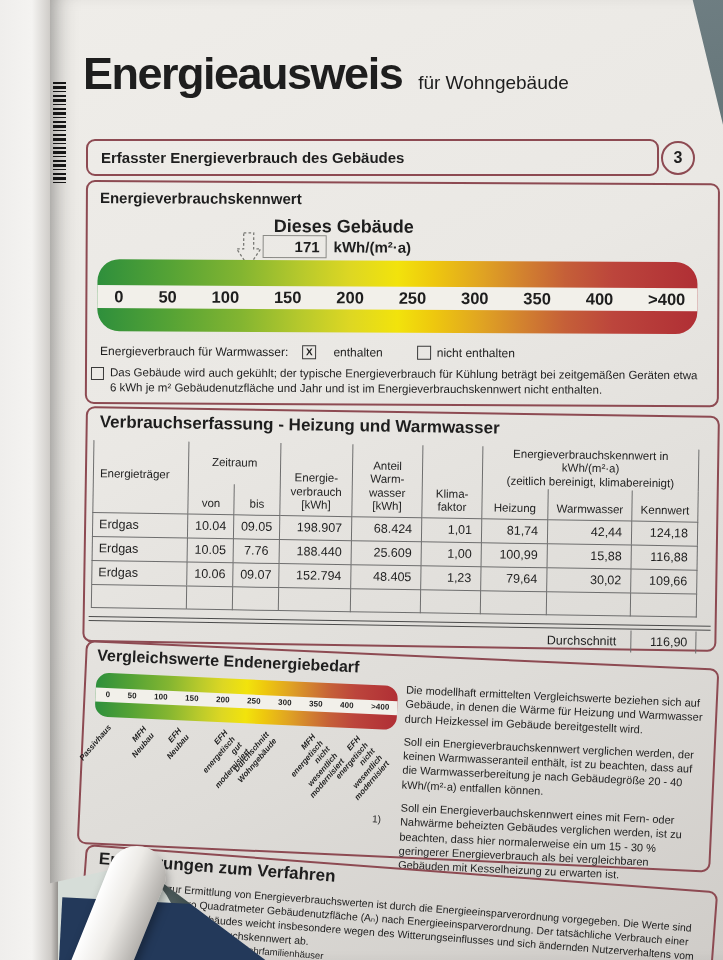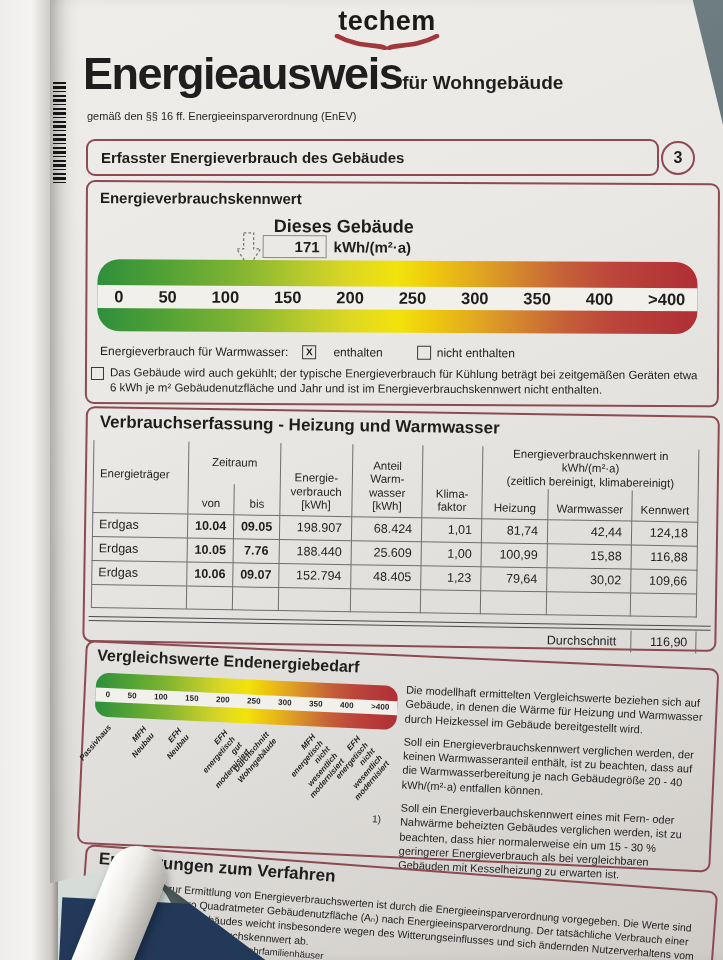--- a/index.html
+++ b/index.html
@@ -22,21 +22,21 @@
     background:linear-gradient(90deg,#ffffff 0%,#eceae6 45%,#b2afab 100%);transform:rotate(22deg);
     box-shadow:4px 6px 10px rgba(0,0,0,.35);}
   .barcode{position:absolute;left:3px;top:82px;width:13px;height:102px;
     background:repeating-linear-gradient(180deg,#161616 0 2px,transparent 2px 4px,#161616 4px 7px,transparent 7px 9px,#161616 9px 10px,transparent 10px 13px);}
   
   .logo{position:absolute;left:262px;top:6px;width:150px;text-align:center;}
   .logo .word{font-size:27px;font-weight:700;letter-spacing:.5px;color:#1b1b19;}
   .logo svg{display:block;margin:-3px auto 0;}
   .title-line{position:absolute;left:33px;top:48px;white-space:nowrap;}
   .title-line .big{font-size:45px;font-weight:700;letter-spacing:-1.5px;}
-  .title-line .suffix{font-size:19px;font-weight:700;margin-left:0;}
+  .title-line .suffix{font-size:19px;font-weight:400;margin-left:16px;}
   .subtitle{position:absolute;left:37px;top:110px;font-size:11px;}
   
   .mbox{position:absolute;border:2px solid #8d4a52;border-radius:9px;transform-origin:left top;background:transparent;}
   .banner{left:36px;top:139px;width:556px;height:33px;display:flex;align-items:center;padding-left:13px;
     font-size:15px;font-weight:700;}
   .pagenum-circle{position:absolute;left:611px;top:141px;width:30px;height:30px;border:2px solid #8d4a52;
     border-radius:50%;display:flex;align-items:center;justify-content:center;font-size:16px;font-weight:700;}
   .s2{left:36px;top:180px;width:630px;height:220px;transform:rotate(.3deg);}
   .s3{left:36px;top:406px;width:630px;height:232px;transform:rotate(.9deg);}
   .s4{left:36px;top:640px;width:630px;height:200px;transform:rotate(2.6deg);}
@@ -81,21 +81,21 @@
   .h-kf{grid-column:6;grid-row:1/3;}
   .h-grp{grid-column:7/10;grid-row:1;border-right:1px solid #6e6e6e;}
   .h-hz{grid-column:7;grid-row:2;}
   .h-ww{grid-column:8;grid-row:2;}
   .h-kw{grid-column:9;grid-row:2;}
   .vtable .r1{height:42px;}
   .vtable .r2{height:30px;}
   .dc{border-right:1px solid #6e6e6e;border-top:1px solid #6e6e6e;height:24px;line-height:23px;
     font-size:12.5px;padding-right:9px;text-align:right;}
   .dc.first{border-left:1px solid #6e6e6e;text-align:left;padding-left:6px;}
-  .dc.ctr{text-align:center;padding-right:0;font-weight:bold;}
+  .dc.ctr{text-align:center;padding-right:0;}
   .dc.lastrow{border-bottom:1px solid #6e6e6e;}
   .dblrule{position:absolute;left:4px;right:4px;top:208px;height:3px;
     border-top:1.5px solid #4a4a4a;border-bottom:1.5px solid #4a4a4a;}
   .durrow{position:absolute;left:6px;top:214px;width:606px;display:flex;justify-content:flex-end;
     align-items:center;height:22px;}
   .durlabel{font-size:12.5px;margin-right:14px;}
   .durvalue{width:66px;border-left:1px solid #6e6e6e;border-right:1px solid #6e6e6e;
     text-align:right;padding-right:8px;font-size:12.5px;line-height:22px;box-sizing:border-box;}
   
   .s4 .sec-h{left:10px;top:4px;font-size:16px;}
@@ -118,32 +118,24 @@
 <body>
 
 <div class="scene">
   <div class="fabric"></div>
   <div class="binder-band"></div>
   <div class="prev-page"></div>
 
   <div class="page">
     <div class="barcode"></div>
 
-    <div class="logo">
-      <div class="word">techem</div>
-      <svg width="108" height="16" viewBox="0 0 108 16">
-        <path d="M4 2 C26 14 44 10 52 14" stroke="#a2373d" stroke-width="4.6" fill="none" stroke-linecap="round"></path>
-        <path d="M104 2 C82 14 64 10 56 14" stroke="#a2373d" stroke-width="4.6" fill="none" stroke-linecap="round"></path>
-      </svg>
-    </div>
 
     <div class="title-line">
       <span class="big">Energieausweis</span><span class="suffix">für Wohngebäude</span>
     </div>
-    <div class="subtitle">gemäß den §§ 16 ff. Energieeinsparverordnung (EnEV)</div>
 
     <div class="mbox banner">
       <span>Erfasster Energieverbrauch des Gebäudes</span>
     </div>
     <div class="pagenum-circle">
       <span>3</span>
     </div>
 
     <div class="mbox s2">
       <div class="sec-h">Energieverbrauchskennwert</div>

